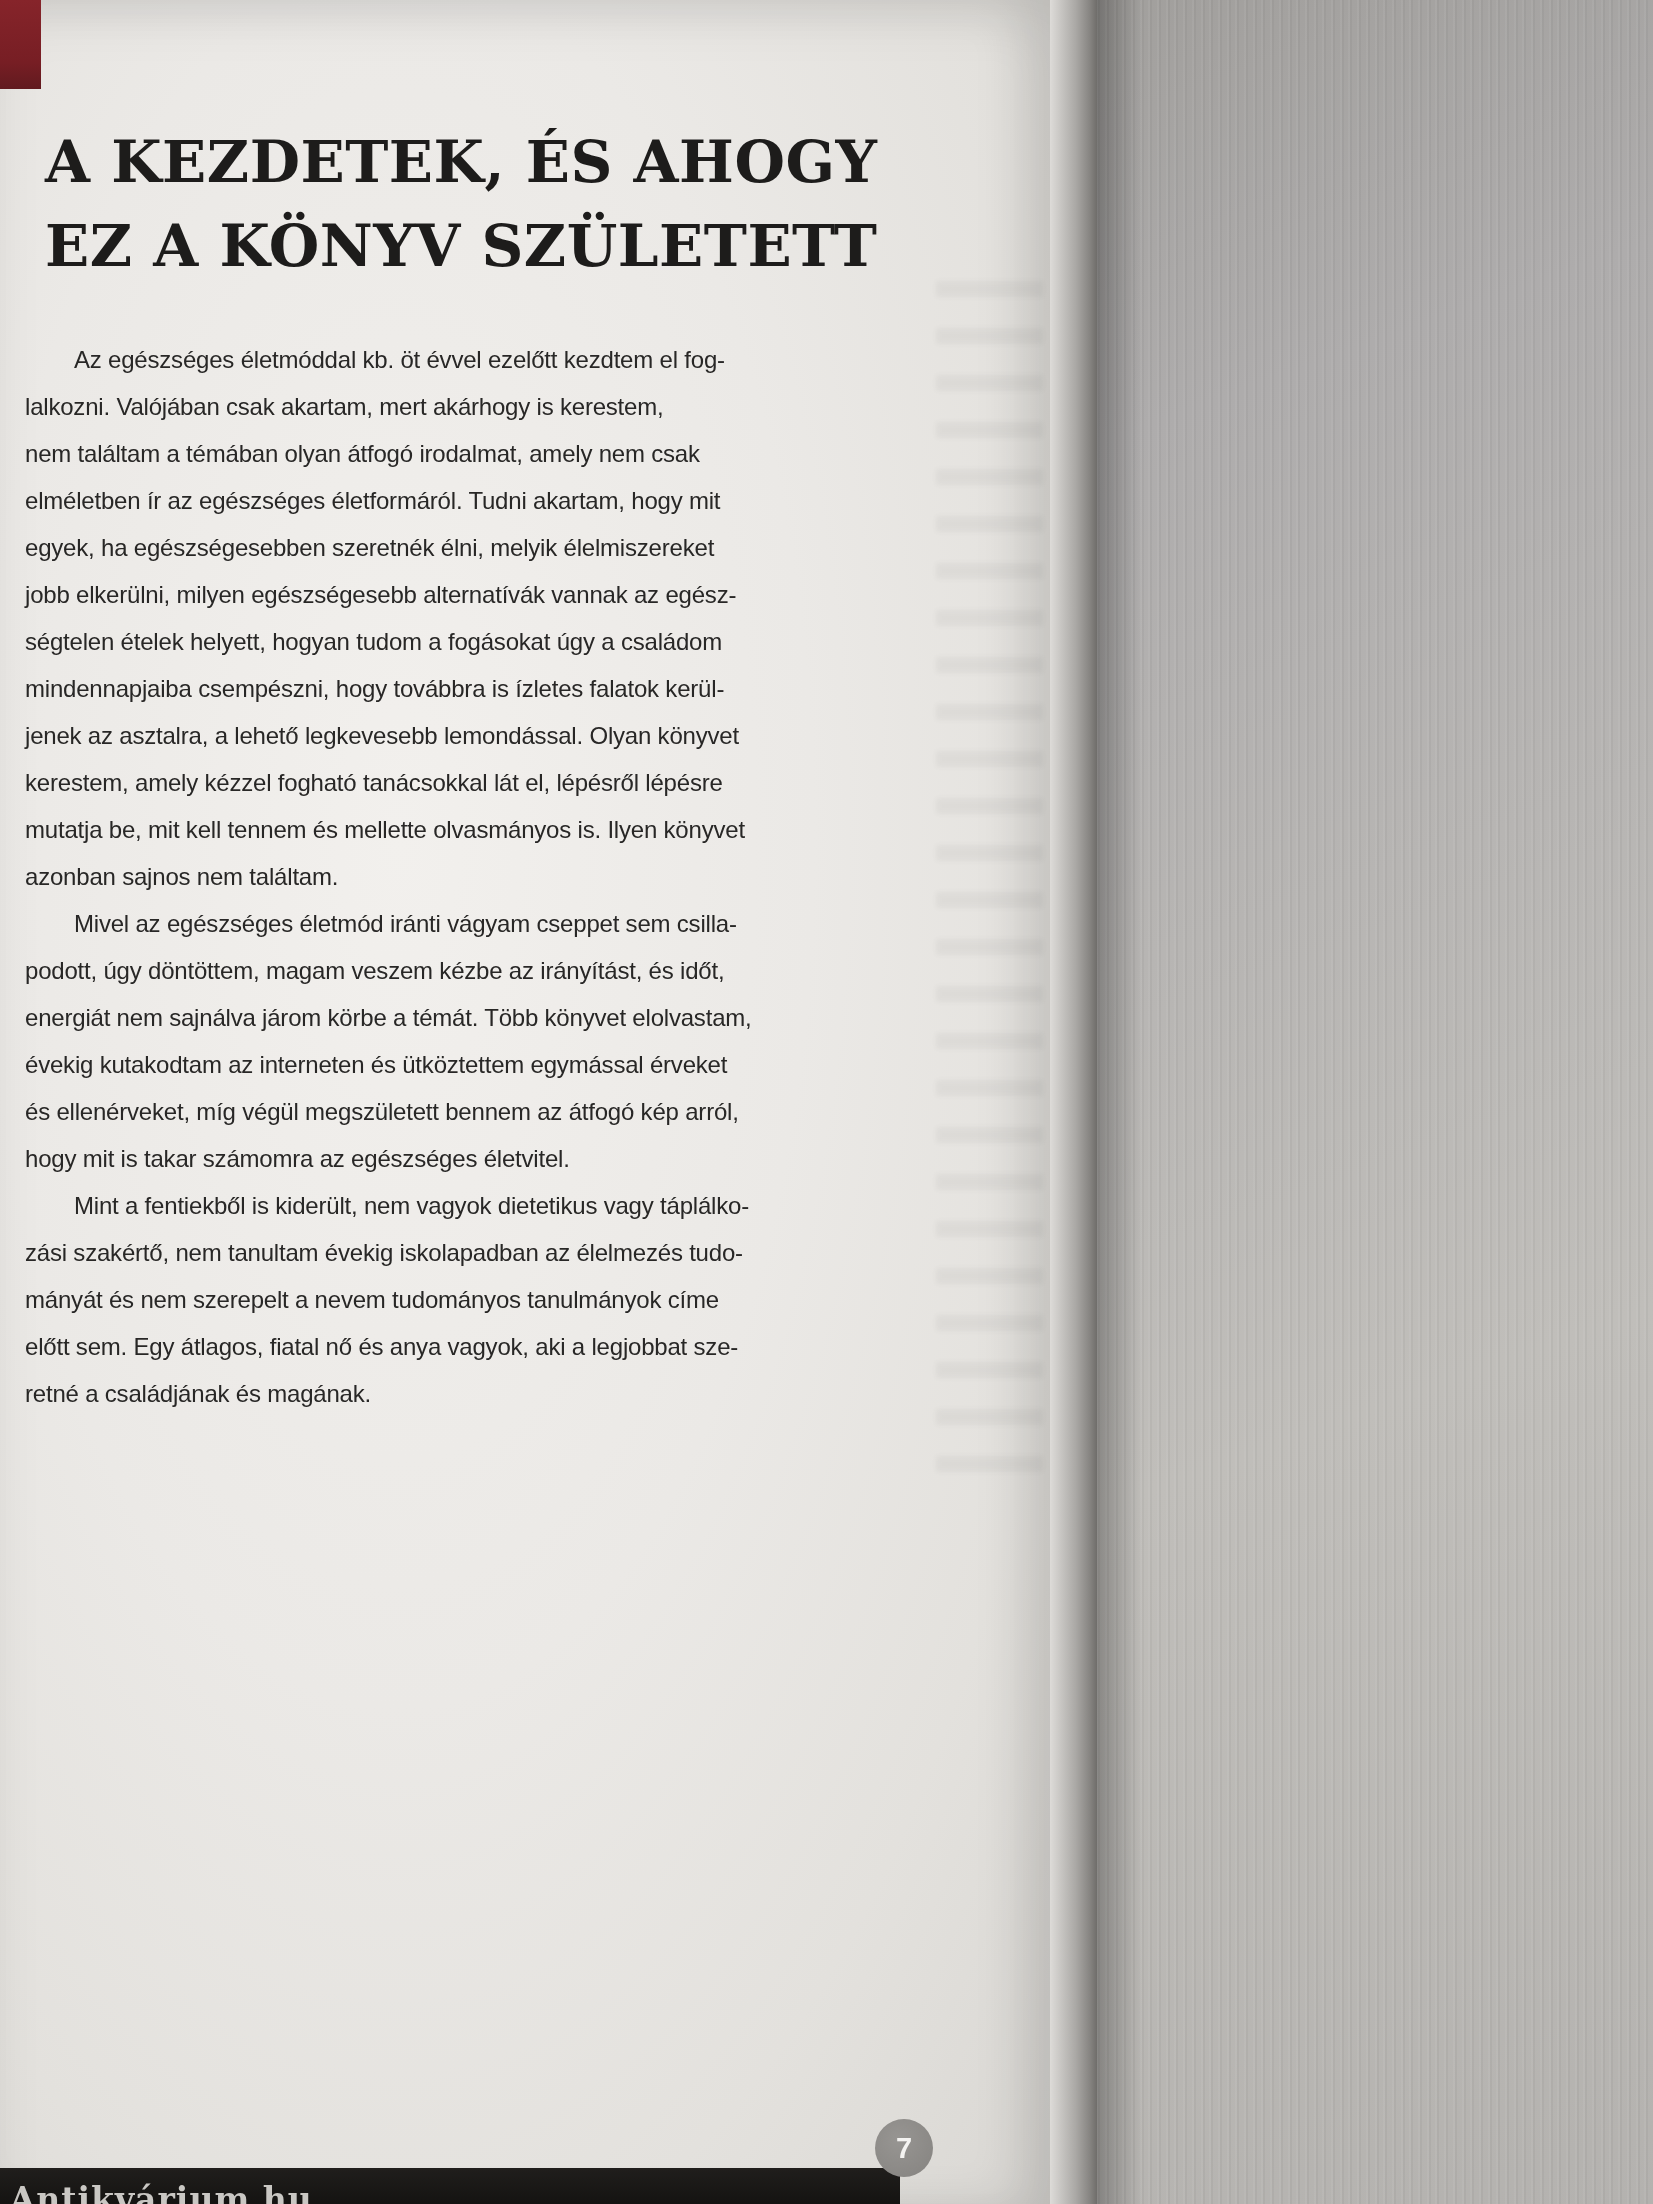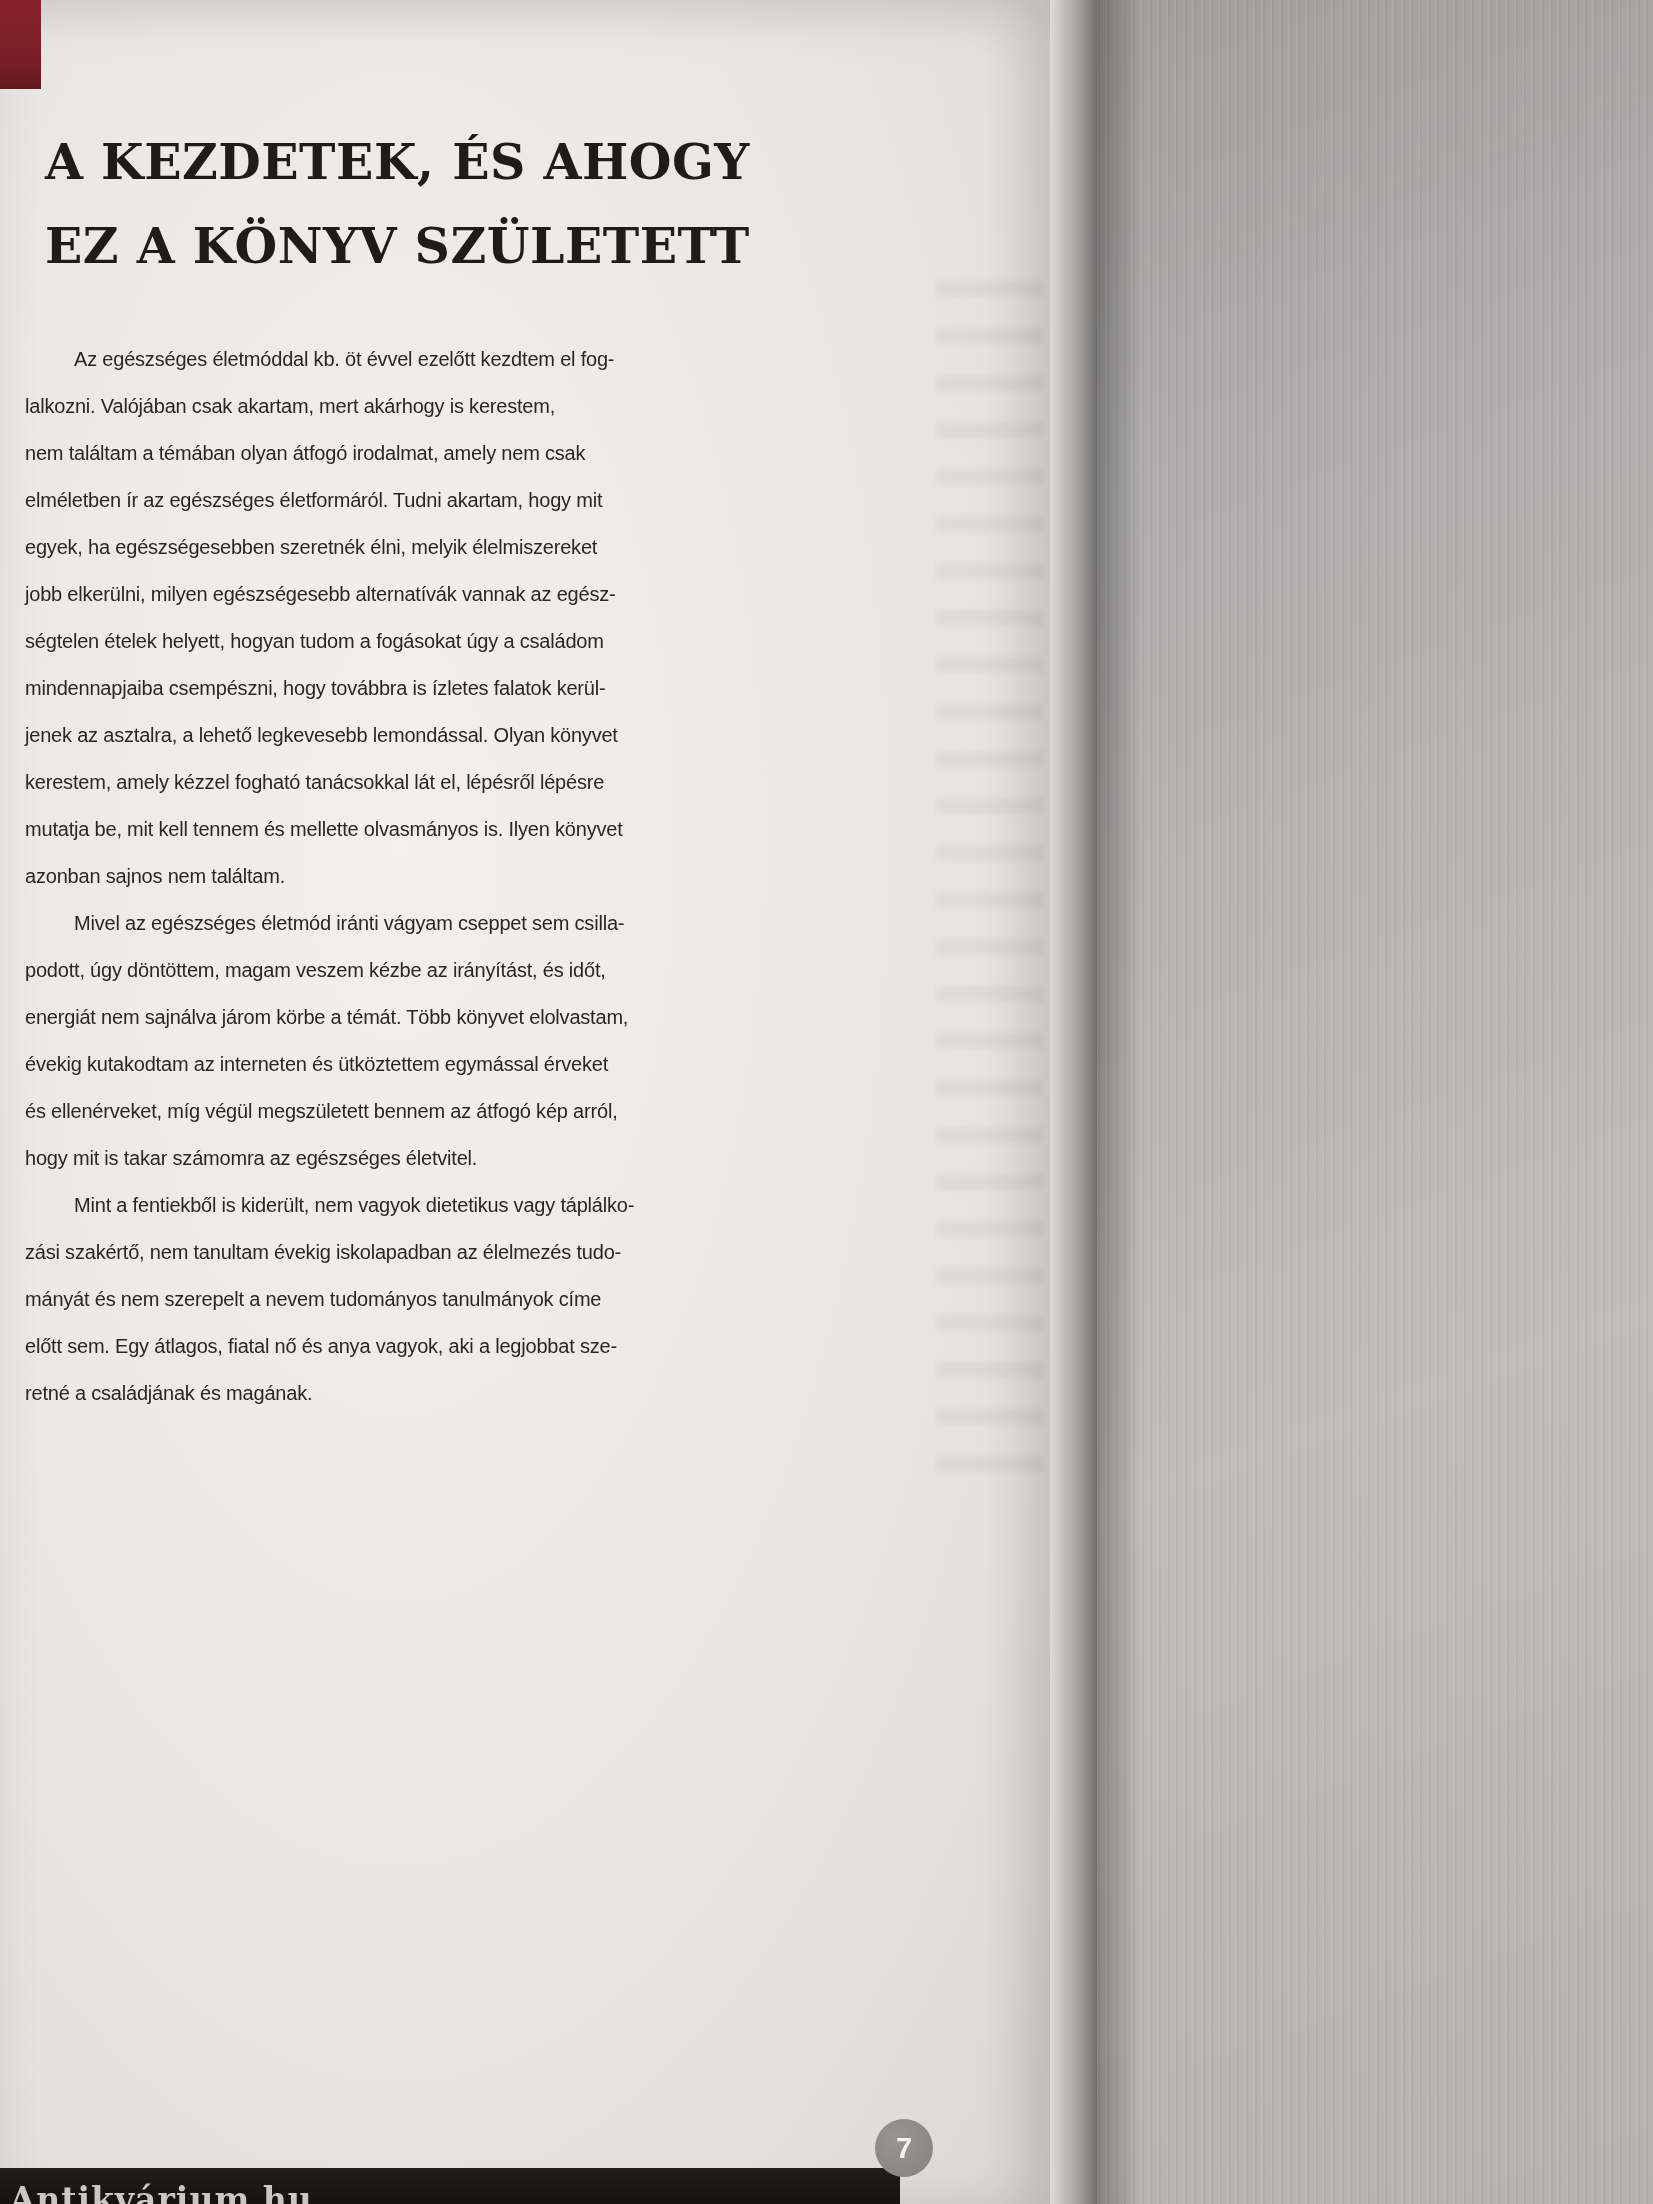--- a/index.html
+++ b/index.html
@@ -35,31 +35,31 @@
   .bookmark-red{
     position:absolute;left:0;top:0;width:41px;height:89px;
     background:linear-gradient(180deg,#86242a 0%,#771e24 70%,#611a1f 100%);
   }
 
   
   .chapter-title{
     position:absolute;left:45px;top:120px;width:961px;
     font-family:"DejaVu Serif","Liberation Serif",serif;
     font-weight:700;
-    font-size:49px;line-height:84px;
+    font-size:58px;line-height:84px;
     letter-spacing:0.5px;
     color:#1d1c1b;
     white-space:pre-line;
   }
 
   
   .body-text{
     position:absolute;left:25px;top:336px;width:1009px;
     color:#282726;
-    font-size:20px;line-height:47px;letter-spacing:-0.2px;
+    font-size:24px;line-height:47px;letter-spacing:-0.2px;
   }
   .para{
     white-space:pre;       
     text-indent:49px;      
     margin:0;
   }
 
   
   .page-bleed{
     position:absolute;left:936px;top:281px;width:107px;height:1213px;

